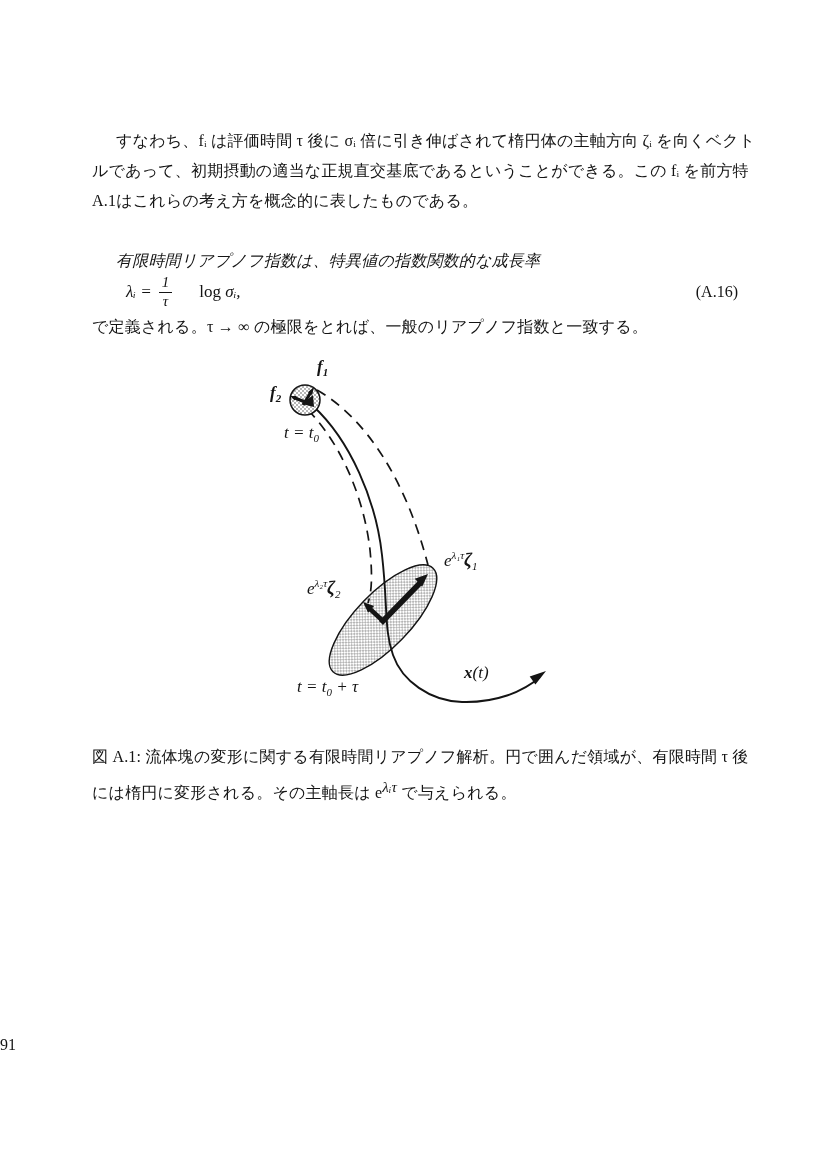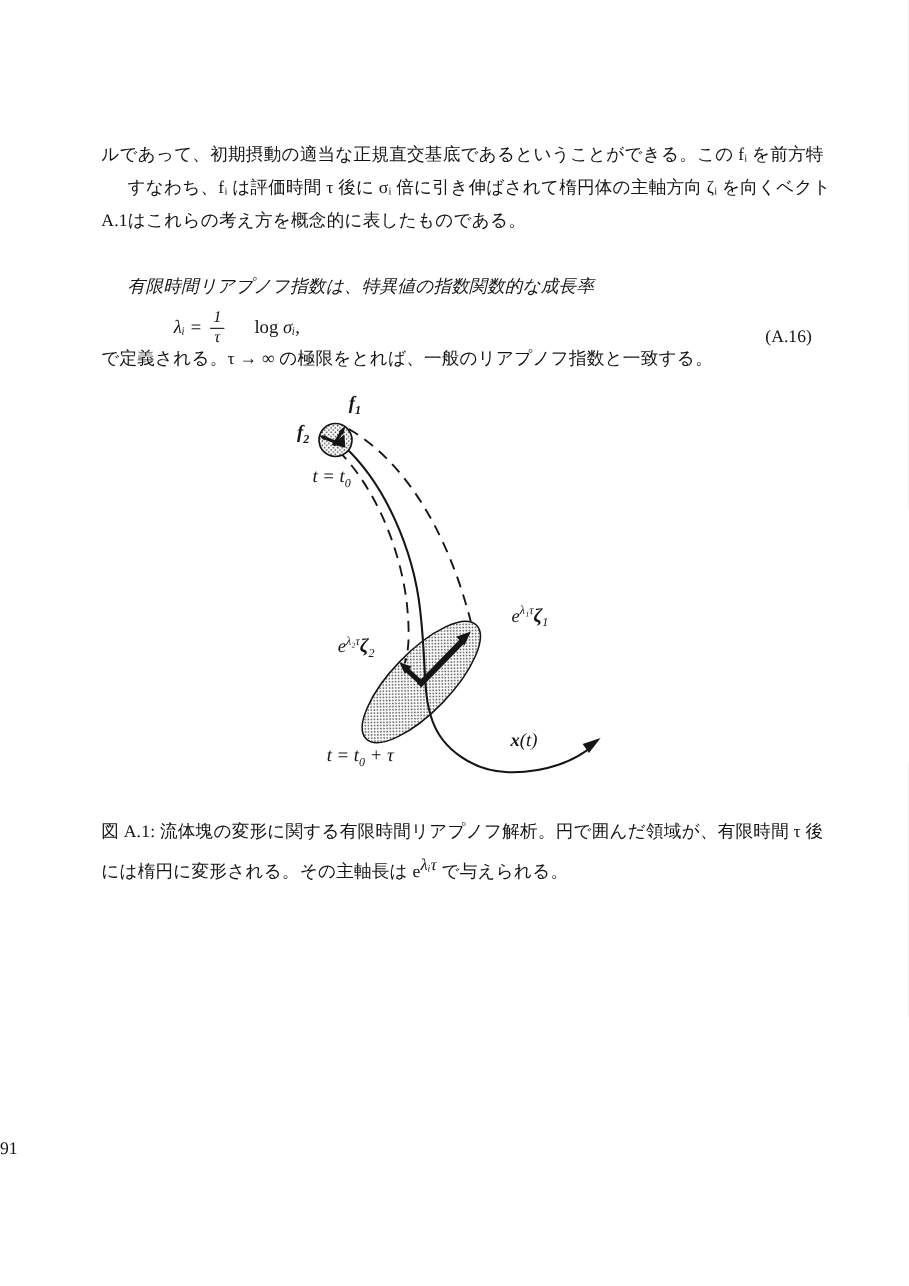--- a/index.html
+++ b/index.html
@@ -19,22 +19,22 @@
     letter-spacing: 0.2px;
   }
   .indent { text-indent: 24px; }
   .para { position: absolute; left: 92px; width: 652px; }
   #para1 { top: 126px; }
   #para2 { top: 246px; font-style: italic; }
   #para3 { top: 312px; }
 
   
   .eqrow {
-    position: absolute; left: 108px; right: 88px; top: 268px; height: 48px;
-    display: flex; justify-content: space-between; align-items: flex-end;
+    position: absolute; left: 76px; right: 88px; top: 268px; height: 48px;
+    display: flex; justify-content: space-between; align-items: center;
   }
   .eq {
     margin-left: 50px;
     display: inline-flex; align-items: center;
     font-size: 17px; font-style: italic;
   }
   .frac {
     display: inline-flex; flex-direction: column; align-items: center;
     margin: 0 6px; font-size: 15px; line-height: 1.15;
   }
@@ -62,22 +62,22 @@
     font-size: 16px;
   }
   svg.fig { position: absolute; left: 0; top: 0; }
 </style>
 </head>
 <body>
 
 <div class="page">
 
   <div class="para" id="para1">
+    <div class="textline indent">すなわち、fᵢ は評価時間 τ 後に σᵢ 倍に引き伸ばされて楕円体の主軸方向 ζᵢ を向くベクト</div>
     <div class="textline">ルであって、初期摂動の適当な正規直交基底であるということができる。この fᵢ を前方特</div>
-    <div class="textline indent">すなわち、fᵢ は評価時間 τ 後に σᵢ 倍に引き伸ばされて楕円体の主軸方向 ζᵢ を向くベクト</div>
     <div class="textline">A.1はこれらの考え方を概念的に表したものである。</div>
   </div>
 
   <div class="para" id="para2">
     <div class="textline indent">有限時間リアプノフ指数は、特異値の指数関数的な成長率</div>
   </div>
 
   <div class="eqrow">
     <span class="eq">
       <span>λᵢ =</span>
@@ -126,21 +126,21 @@
 
     <line x1="383" y1="621" x2="370" y2="609" stroke="#141414" stroke-width="4.5"></line>
     <polygon points="363,602 368.1,612.7 374.1,606" fill="#141414"></polygon>
   </svg>
 
   <div class="figlabel bold" style="left:317px; top:358px;"><span>f</span><sub>1</sub></div>
   <div class="figlabel bold" style="left:270px; top:384px;"><span>f</span><sub>2</sub></div>
   <div class="figlabel" style="left:284px; top:424px;"><span>t = t</span><sub>0</sub></div>
 
   <div class="figlabel" style="left:307px; top:578px;"><span>e</span><sup>λ₂τ</sup><span class="zeta">ζ</span><sub>2</sub></div>
-  <div class="figlabel" style="left:444px; top:550px;margin-left:21px;"><span>e</span><sup>λ₁τ</sup><span class="zeta">ζ</span><sub>1</sub></div>
+  <div class="figlabel" style="left:444px; top:550px;"><span>e</span><sup>λ₁τ</sup><span class="zeta">ζ</span><sub>1</sub></div>
 
   <div class="figlabel" style="left:297px; top:678px;"><span>t = t</span><sub>0</sub><span> + τ</span></div>
   <div class="figlabel" style="left:464px; top:664px;"><span class="bold">x</span><span>(t)</span></div>
 
   <div id="caption">
     <div class="textline">図 A.1: 流体塊の変形に関する有限時間リアプノフ解析。円で囲んだ領域が、有限時間 τ 後</div>
     <div class="textline"><span>には楕円に変形される。その主軸長は e</span><sup>λᵢτ</sup><span> で与えられる。</span></div>
   </div>
 
   <div id="pagenum">91</div>

